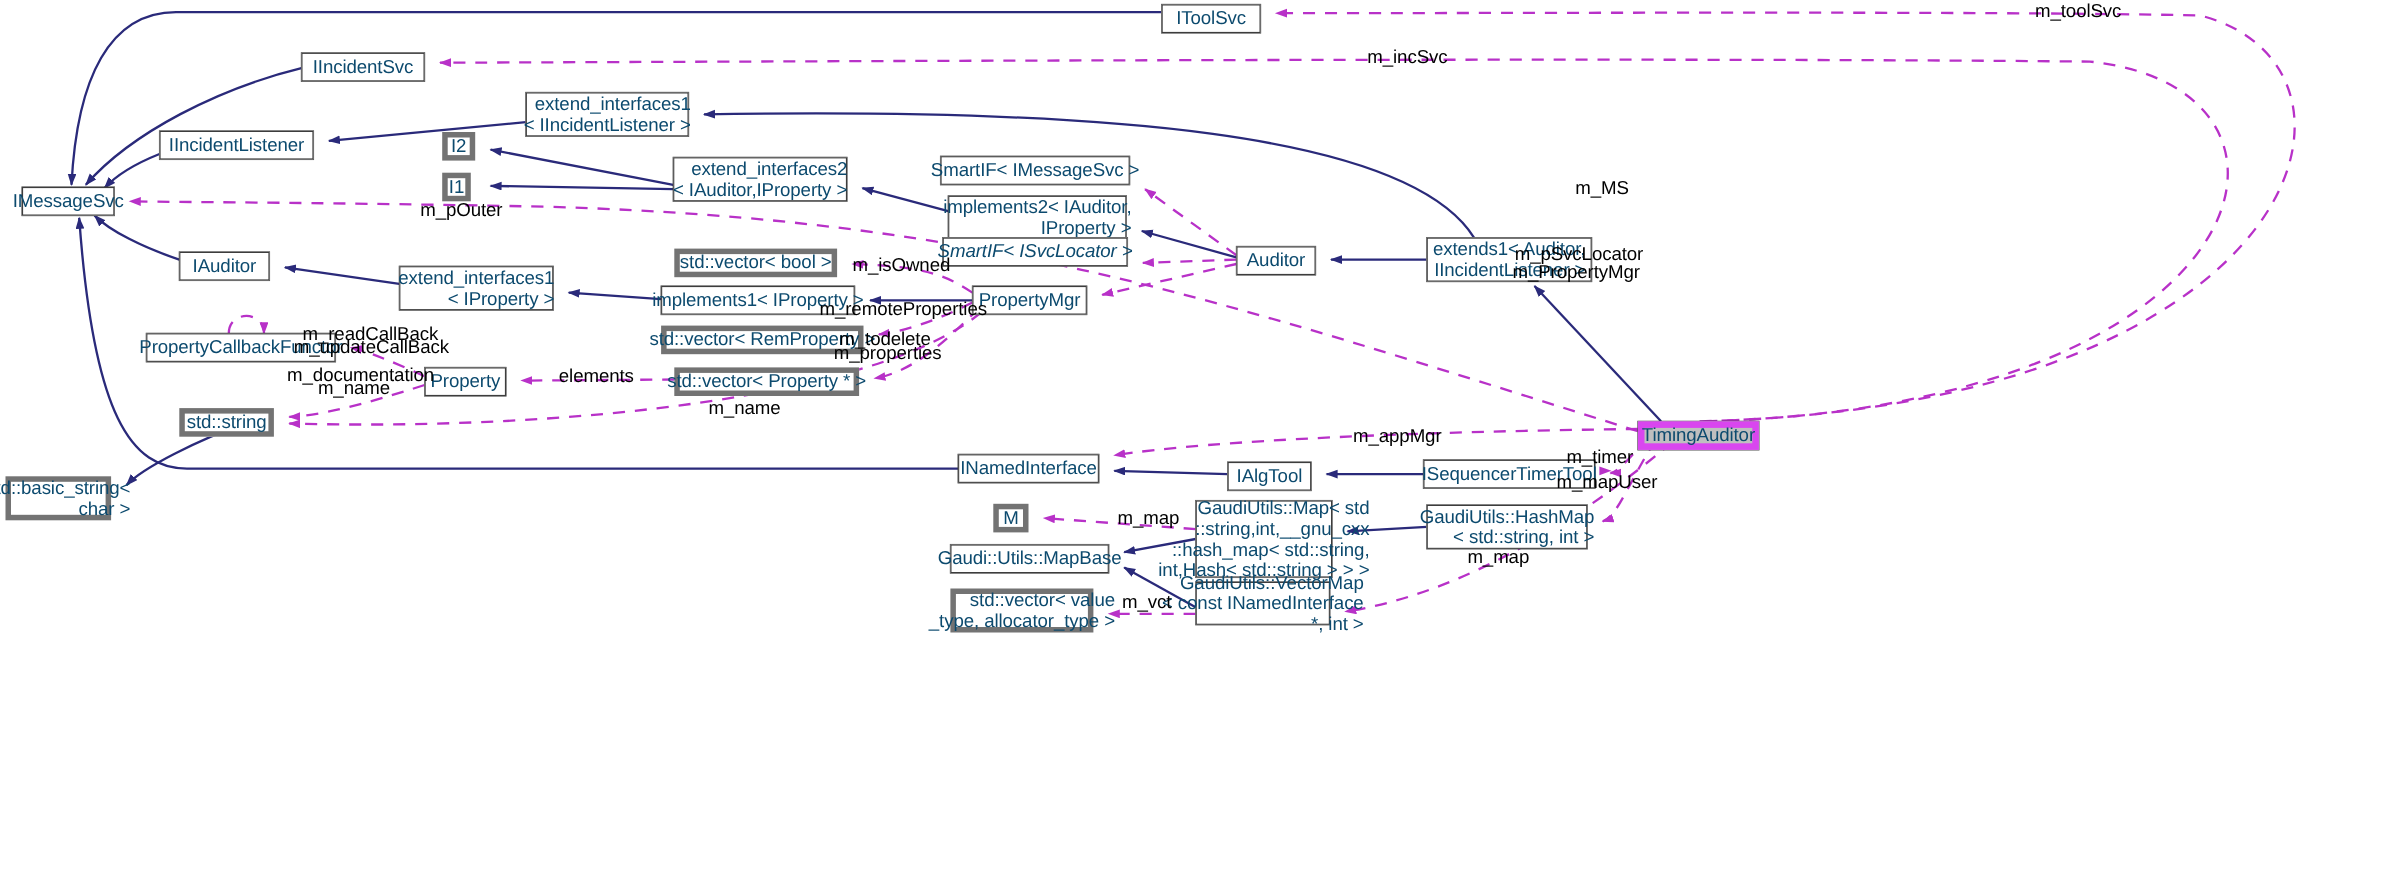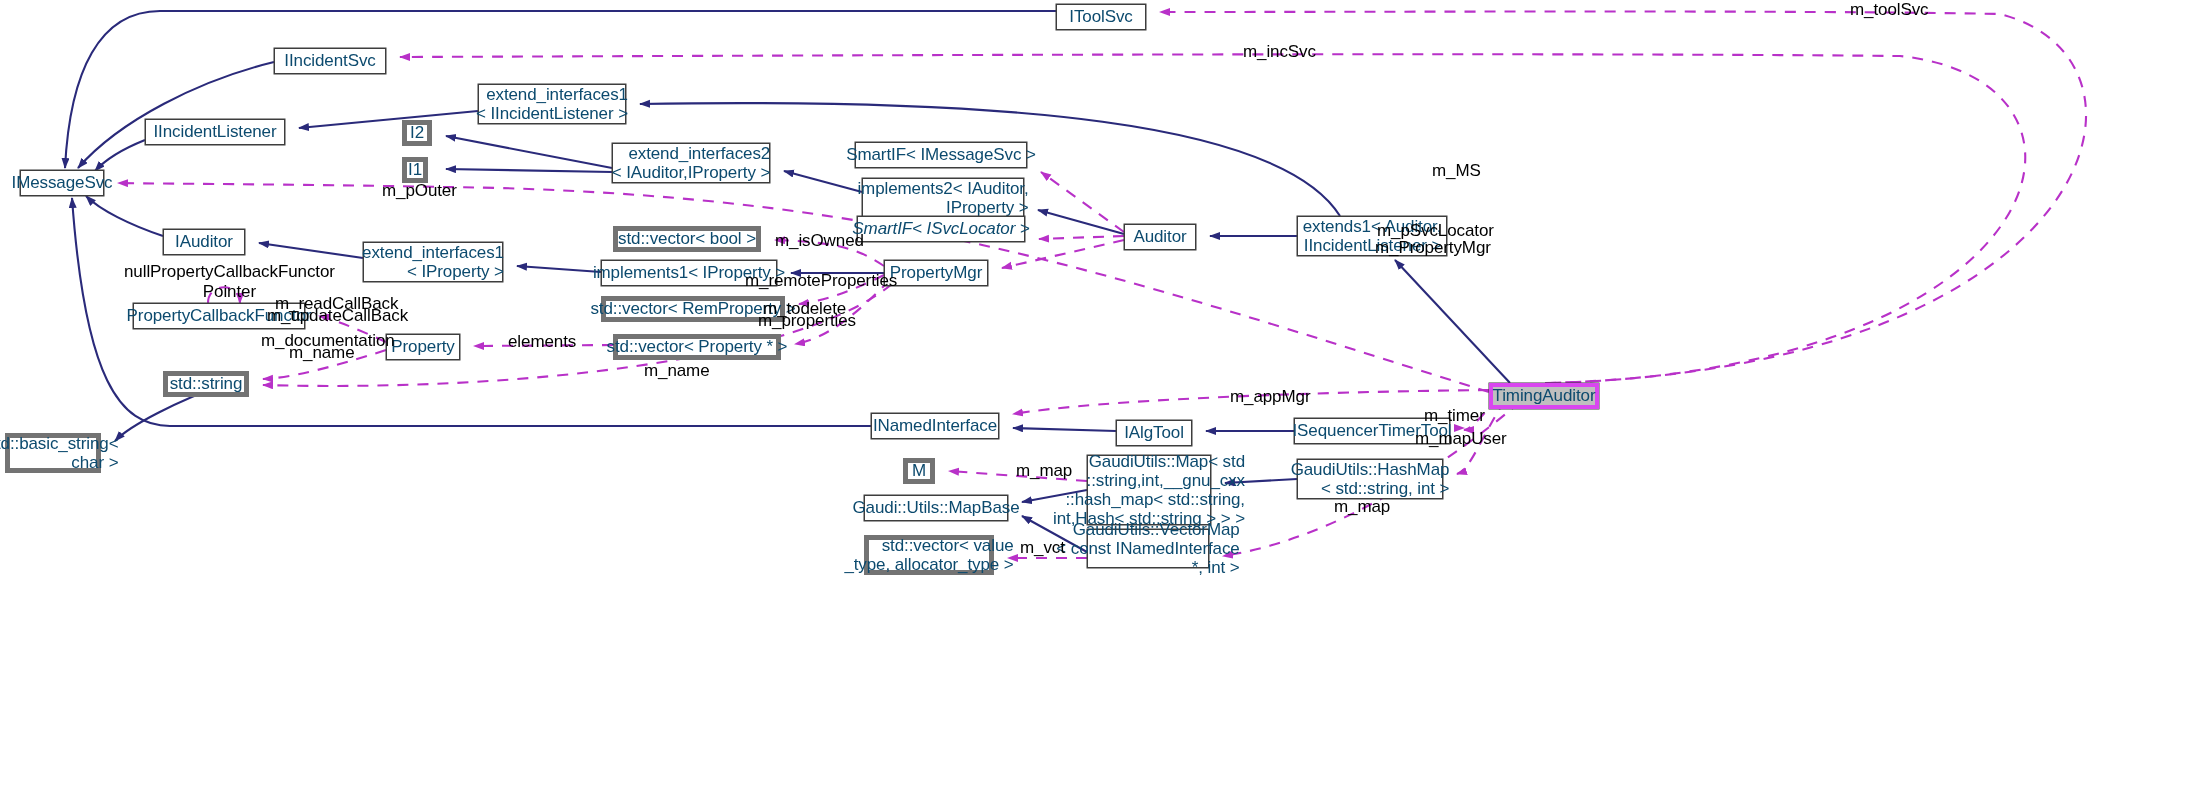--- a/index.html
+++ b/index.html
@@ -50,21 +50,21 @@
   .node.solid {
     border: 1px solid #3d3d3d;
     box-shadow: 0 0 0 0.5px #3d3d3d;
   }
   .node.faded {
     border: 5px solid #737373;
     box-shadow: none;
   }
   .node.highlight {
     background: #bfbfbf;
-    border: 4px solid #d946ef;
+    border: 6px solid #d946ef;
     box-shadow: 0 0 0 0.5px #3d3d3d;
   }
   .edge-label {
     position: absolute;
     font-size: 17px;
     line-height: 1.15;
     color: #000000;
     background: transparent;
     white-space: pre;
     text-align: center;
@@ -228,22 +228,20 @@
 *, int &gt;</div>
       <div class="node faded" style="left: 864px; top: 535px; width: 130px; height: 40px;">std::vector&lt; value
 _type, allocator_type &gt;</div>
       <div class="edge-label" style="left: 1850px; top: 0px;">m_toolSvc</div>
       <div class="edge-label" style="left: 1243px; top: 42px;">m_incSvc</div>
       <div class="edge-label" style="left: 1432px; top: 161px;">m_MS</div>
       <div class="edge-label" style="left: 382px; top: 181px;">m_pOuter</div>
       <div class="edge-label" style="left: 775px; top: 231px;">m_isOwned</div>
       <div class="edge-label" style="left: 1377px; top: 221px;">m_pSvcLocator</div>
       <div class="edge-label" style="left: 1375px; top: 238px;">m_PropertyMgr</div>
-      <div class="edge-label" style="left: 124px; top: 262px;">nullPropertyCallbackFunctor
-Pointer</div>
       <div class="edge-label" style="left: 745px; top: 271px;">m_remoteProperties</div>
       <div class="edge-label" style="left: 275px; top: 294px;">m_readCallBack</div>
       <div class="edge-label" style="left: 267px; top: 306px;">m_updateCallBack</div>
       <div class="edge-label" style="left: 763px; top: 299px;">m_todelete</div>
       <div class="edge-label" style="left: 758px; top: 311px;">m_properties</div>
       <div class="edge-label" style="left: 261px; top: 331px;">m_documentation</div>
       <div class="edge-label" style="left: 289px; top: 343px;">m_name</div>
       <div class="edge-label" style="left: 508px; top: 332px;">elements</div>
       <div class="edge-label" style="left: 644px; top: 361px;">m_name</div>
       <div class="edge-label" style="left: 1230px; top: 387px;">m_appMgr</div>

